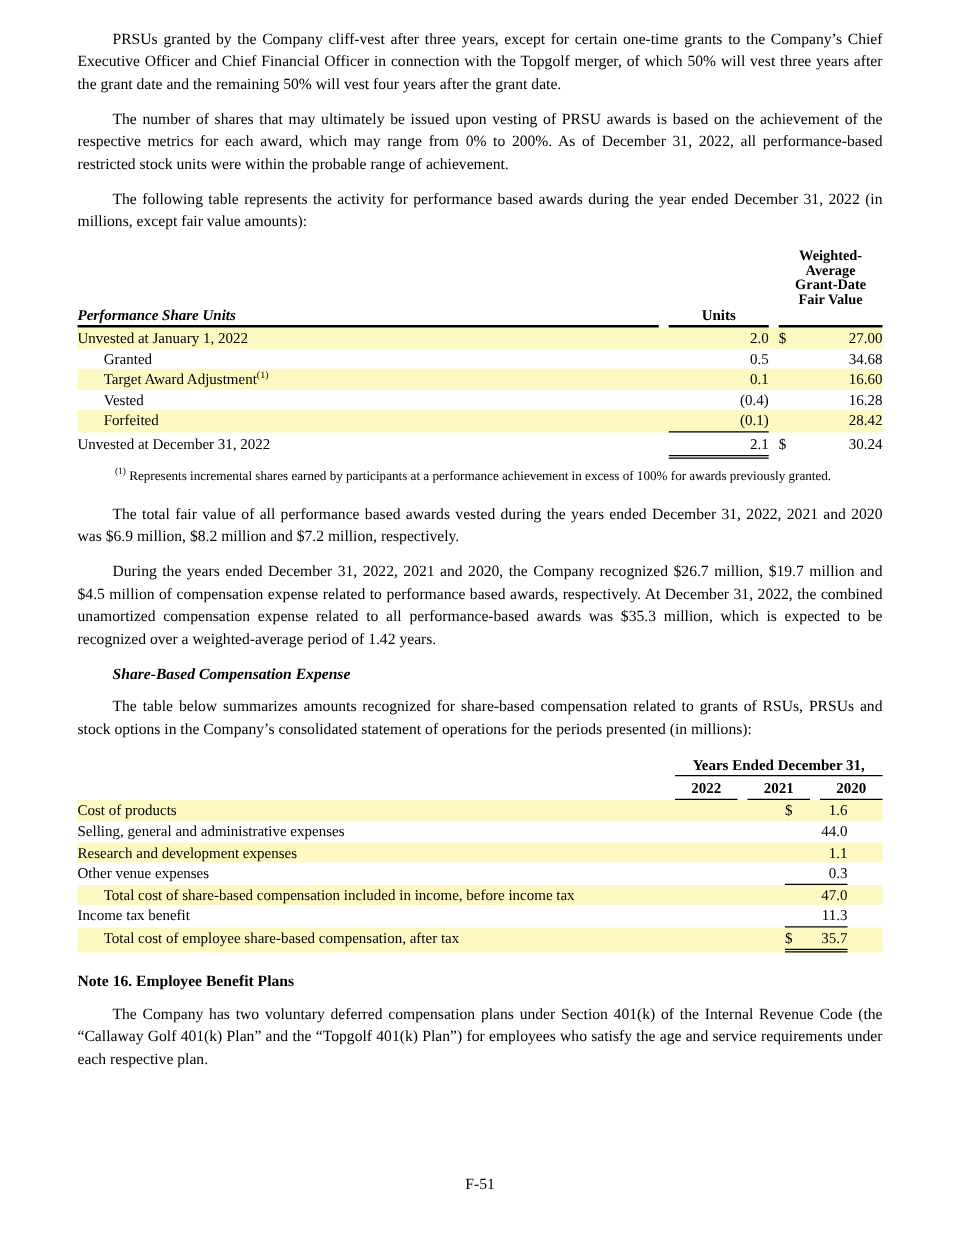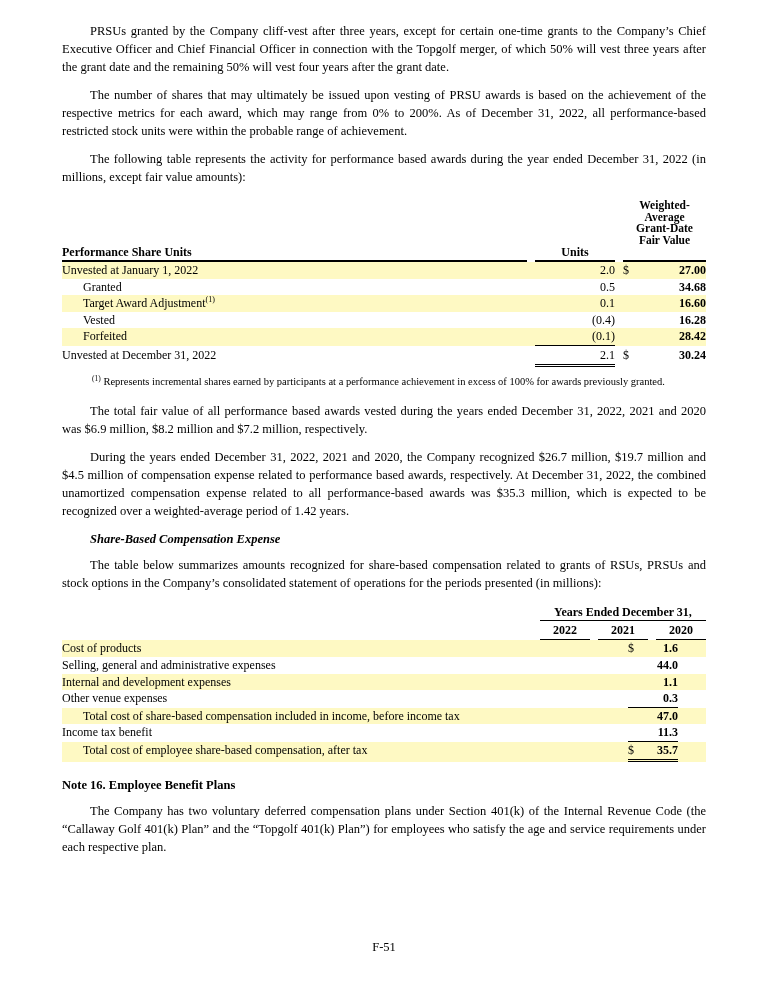--- a/index.html
+++ b/index.html
@@ -16,33 +16,33 @@
     font-size: 12.5px; line-height: 18px;
     margin: 0 0 10px 0;
     text-align: justify; text-indent: 28px;
   }
 
   
   .tbl1 { margin-top: 14px; }
   .t1-grid { display: grid; grid-template-columns: 465px 8px 80px 8px 83px; }
   .t1-head { align-items: end; }
   .t1-head .hb { border-bottom: 2px solid #000; }
-  .h-label { font-weight: bold; font-size: 12px; line-height: 15px; }
+  .h-label { font-weight: bold; font-size: 12px; line-height: 15px; font-style: italic; }
   .h-units { font-weight: bold; font-size: 12px; text-align: center; line-height: 15px; }
   .h-fv { font-weight: bold; font-size: 11.5px; text-align: center; padding-bottom: 14px; }
   .h-fv div { line-height: 11.5px; }
 
   .trow { display: grid; }
   .trow > div { font-size: 12px; line-height: 16.6px; }
   .t1-body .trow { grid-template-columns: 465px 8px 80px 8px 83px; }
   .t1-body .trow:last-child > div { line-height: 18.5px; }
   .lab.ind { padding-left: 21px; }
   .units { text-align: right; }
   .money { display: flex; justify-content: space-between; }
-  .money .val { text-align: right; font-weight: bold; }
+  .money .val { text-align: right; }
   .shaded { background: #fef9c3; }
   .rule-s { border-bottom: 1px solid #000; }
   .rule-d { border-bottom: 3px double #000; }
 
   sup { font-size: 8px; line-height: 0; }
 
   .footnote { font-size: 10.5px; line-height: 14px; margin-top: 8px; margin-left: 30px; }
   .footnote sup { font-size: 7.5px; }
 
   .h-italic {
@@ -221,21 +221,21 @@
             <span class="val">36.5</span>
           </div>
           <div></div>
           <div class="money">
             <span class="cur"></span>
             <span class="val">9.3</span>
           </div>
         </div>
 
         <div class="trow shaded">
-          <div class="lab"><span>Internal and development expenses</span></div>
+          <div class="lab"><span>Research and development expenses</span></div>
           <div></div>
           <div class="money">
             <span class="cur"></span>
             <span class="val">1.1</span>
           </div>
           <div></div>
           <div class="money">
             <span class="cur"></span>
             <span class="val">1.0</span>
           </div>

